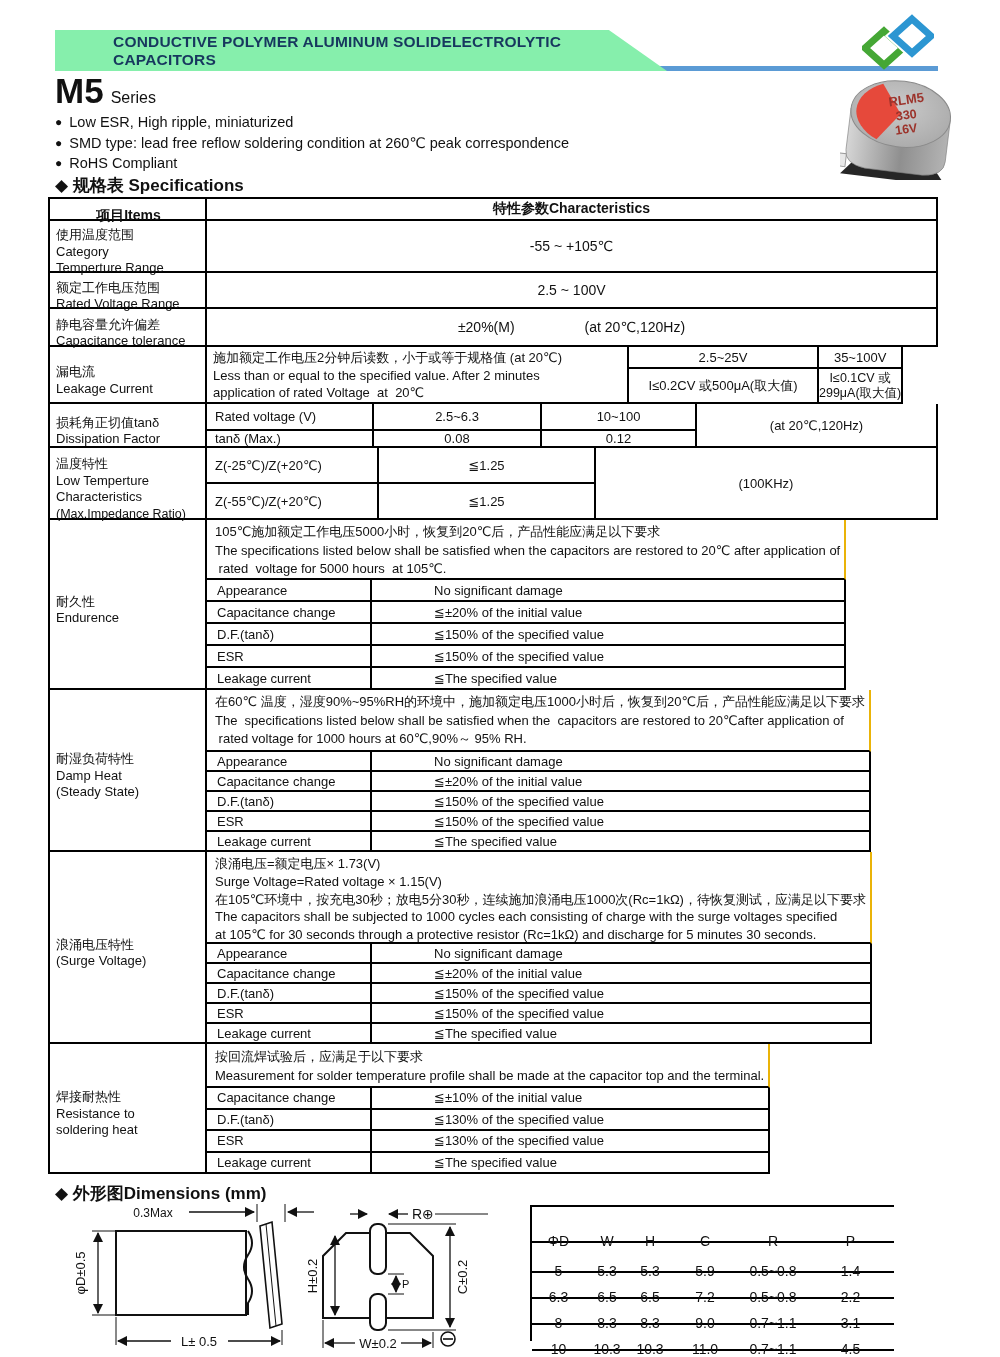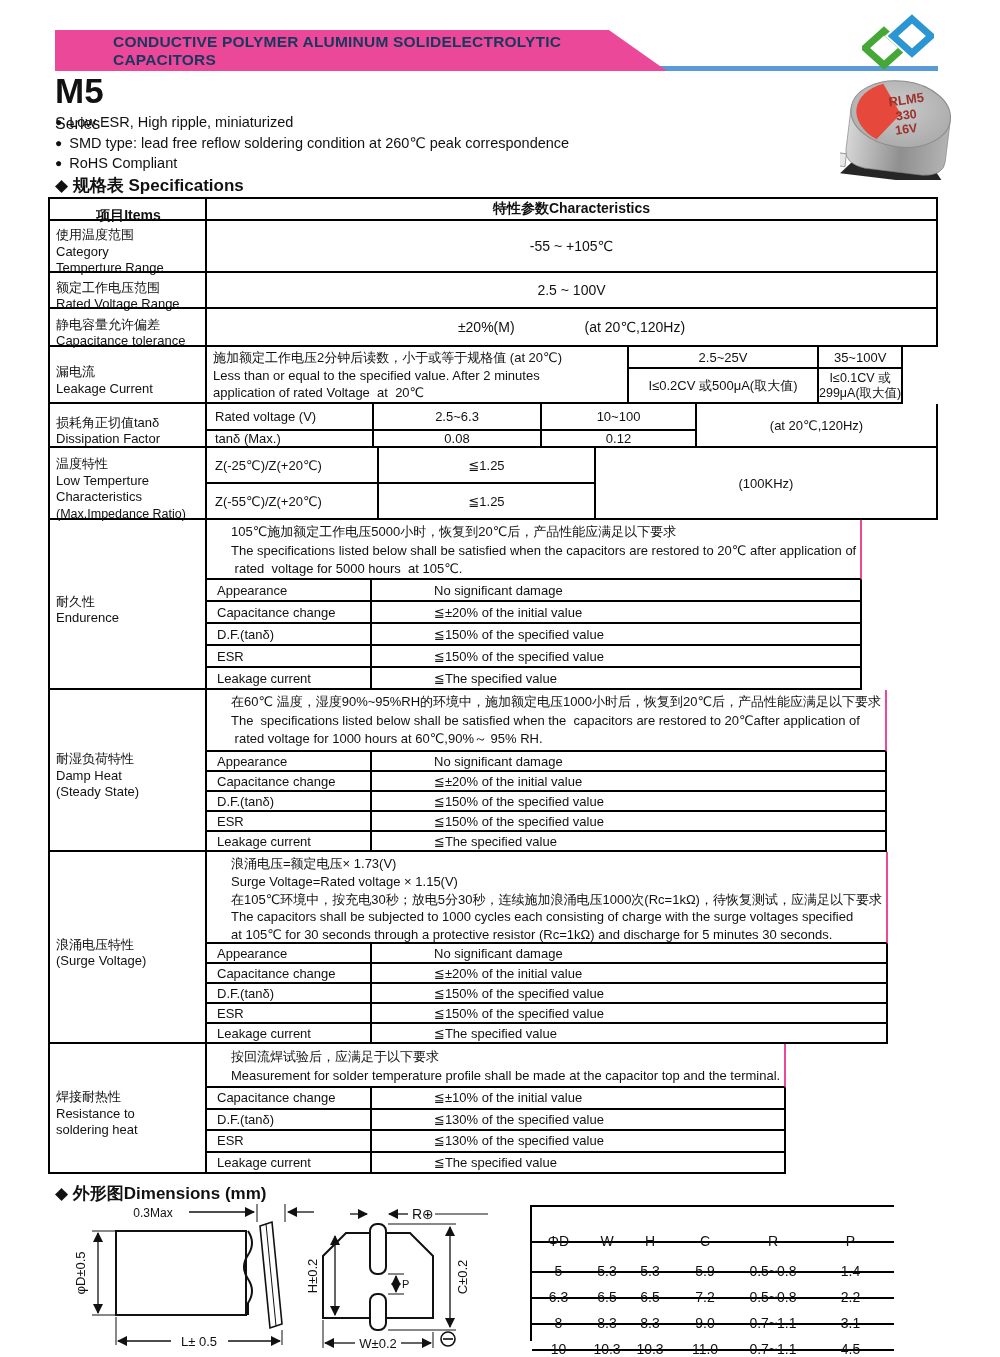--- a/index.html
+++ b/index.html
@@ -2,48 +2,48 @@
 <html><head>
 <meta charset="utf-8">
 <style>
   html,body{margin:0;padding:0;background:#fff;}
   body{width:1000px;height:1357px;position:relative;overflow:hidden;
        font-family:"Liberation Sans","DejaVu Sans",sans-serif;color:#111;}
   .abs{position:absolute;}
 
   
   .hdr-line{left:55px;top:66px;width:883px;height:5px;background:#5B9BD5;}
-  .banner{left:55px;top:30px;width:612px;height:41px;background:#ec4899;
+  .banner{left:55px;top:30px;width:612px;height:41px;background:#86efac;
           clip-path:polygon(0 0,90.5% 0,100% 100%,0 100%);
           display:flex;align-items:center;}
   .banner span{padding-left:58px;font-size:15.5px;font-weight:600;color:#17375E;letter-spacing:.2px;}
 
   
-  .m5{left:55px;top:74px;display:flex;align-items:baseline;gap:7px;flex-direction:column;}
+  .m5{left:55px;top:74px;display:flex;align-items:baseline;gap:7px;}
   .m5 .big{font-size:35px;font-weight:bold;line-height:34px;}
   .m5 .small{font-size:16px;font-weight:normal;}
   .feat{left:55px;top:112px;font-size:14.5px;}
   .feat .f{display:flex;align-items:center;height:20.5px;}
   .feat .b{font-size:12px;margin-right:7px;}
   .h1{left:55px;top:174px;font-size:17px;font-weight:bold;}
 
   
   .spec{left:48px;top:197px;width:890px;border-left:2px solid #000;border-top:2px solid #000;
         font-size:13px;box-sizing:border-box;}
   .spec *{box-sizing:border-box;}
   .r{display:flex;}
   .c{border-right:2px solid #000;border-bottom:2px solid #000;}
   .items{width:157px;flex:none;display:flex;flex-direction:column;justify-content:center;
          padding:13px 4px 1px 6px;line-height:16.5px;}
   .cen{display:flex;align-items:center;justify-content:center;text-align:center;}
   .flex1{flex:1;}
   .col{display:flex;flex-direction:column;flex:none;}
   .sub{width:165px;flex:none;display:flex;align-items:center;padding-left:10px;}
   .val{flex:1;display:flex;align-items:center;padding-left:62px;}
-  .intro{padding:3px 4px 2px 24px;line-height:18.5px;border-right:2px solid #ec4899;border-bottom:2px solid #000;}
+  .intro{padding:3px 4px 2px 8px;line-height:18.5px;border-right:2px solid #eab308;border-bottom:2px solid #000;}
   .il{white-space:pre;}
   .bold{font-weight:bold;}
   .fs14{font-size:14px;}
 
   
   .h2{left:55px;top:1182px;font-size:17px;font-weight:bold;}
   .dimtab{left:530px;top:1205px;width:362px;border-left:2px solid #000;border-top:2px solid #000;font-size:14px;}
   .dimtab *{box-sizing:border-box;}
   .dimtab .dc{border-right:2px solid #000;border-bottom:2px solid #000;
               display:flex;align-items:center;justify-content:center;margin-top:34px;}

